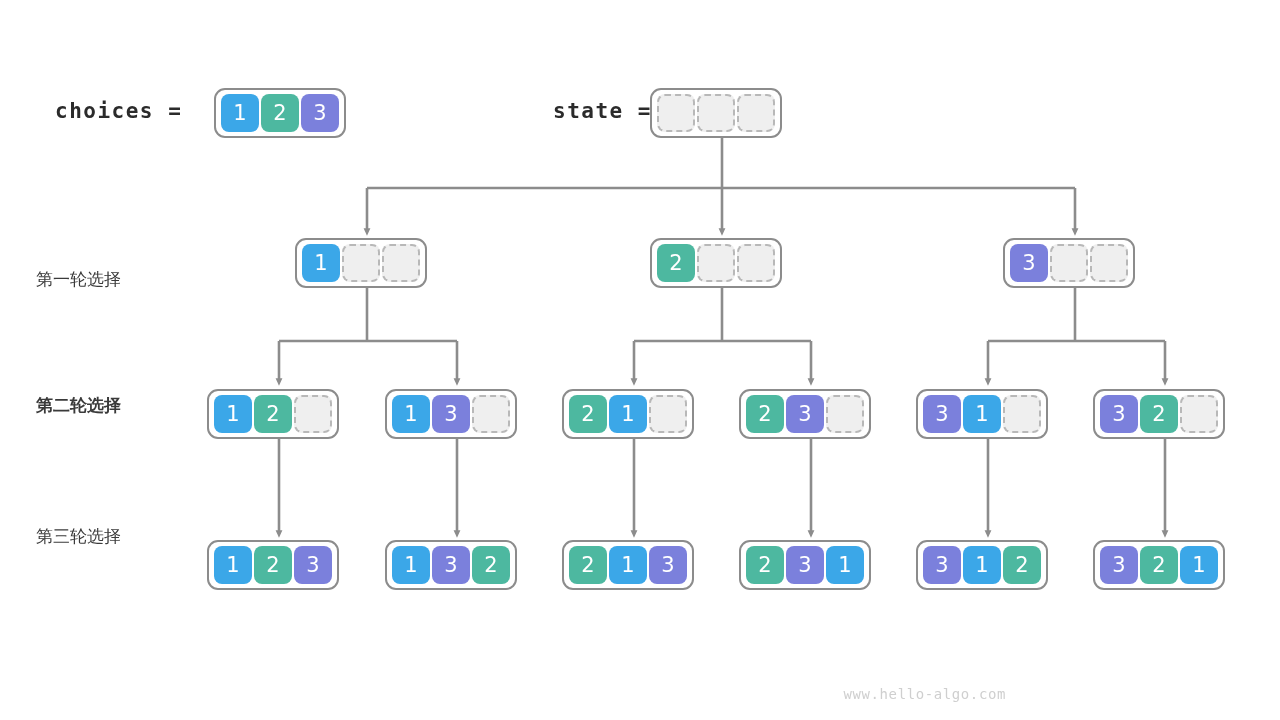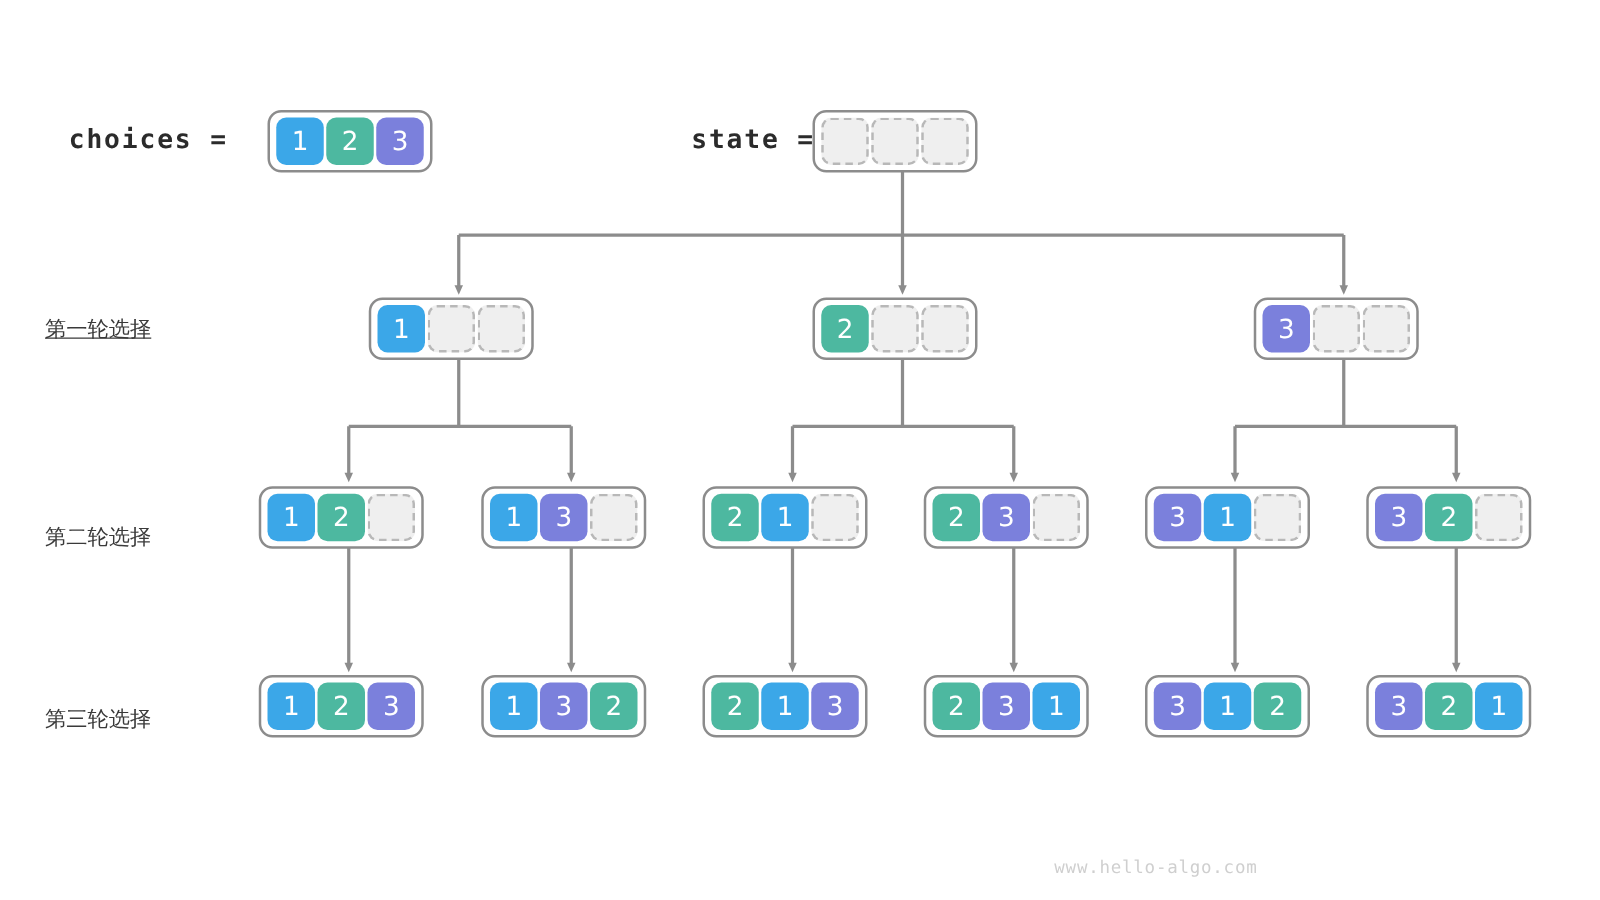--- a/index.html
+++ b/index.html
@@ -152,23 +152,23 @@
     </div>
 
   <div class="kw-label" style="left:521px; top:99px;margin-left:32px;">state =</div>
 
   <div class="array" id="state-array" style="left:650px; top:88px;">
       <div class="cell empty"></div>
       <div class="cell empty"></div>
       <div class="cell empty"></div>
     </div>
 
-  <div class="row-label" style="left:36px; top:252px;text-decoration:underline;">第一轮选择</div>
-  <div class="row-label" style="left:36px; top:418px;">第二轮选择</div>
-  <div class="row-label" style="left:36px; top:564px;text-align:center;">第三轮选择</div>
+  <div class="row-label" style="left:36px; top:268px;">第一轮选择</div>
+  <div class="row-label" style="left:36px; top:394px;font-weight:bold;">第二轮选择</div>
+  <div class="row-label" style="left:36px; top:525px;text-align:center;">第三轮选择</div>
 
   <div id="nodes-layer">
       <div class="array" style="left: 295px; top: 238px;">
         <div class="cell" style="background: rgb(59, 167, 232);">1</div>
         <div class="cell empty"></div>
         <div class="cell empty"></div>
       </div>
       <div class="array" style="left: 650px; top: 238px;">
         <div class="cell" style="background: rgb(77, 184, 160);">2</div>
         <div class="cell empty"></div>

